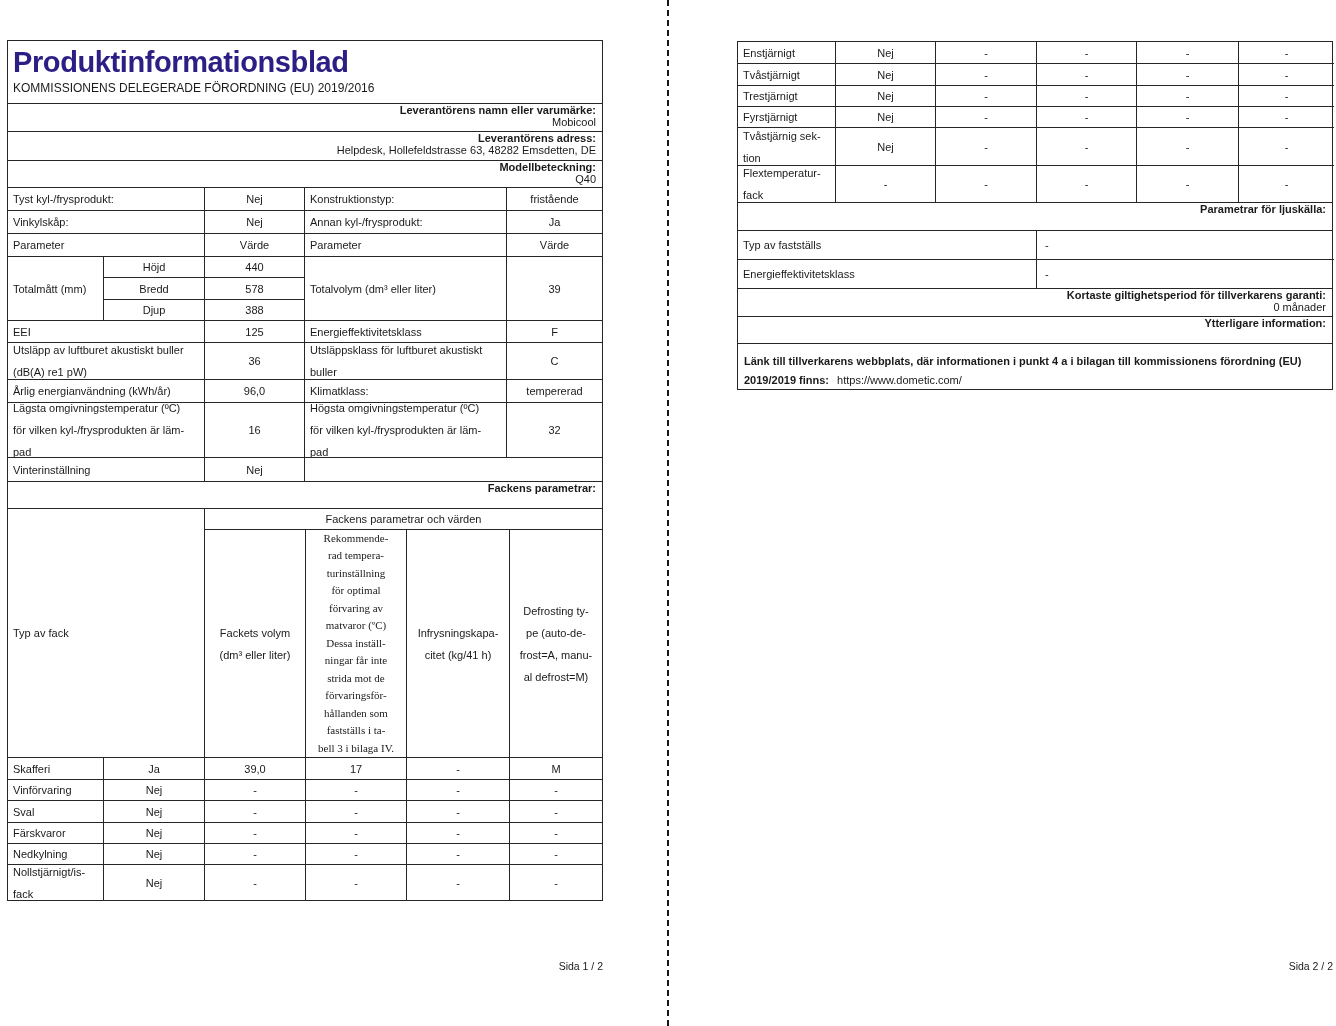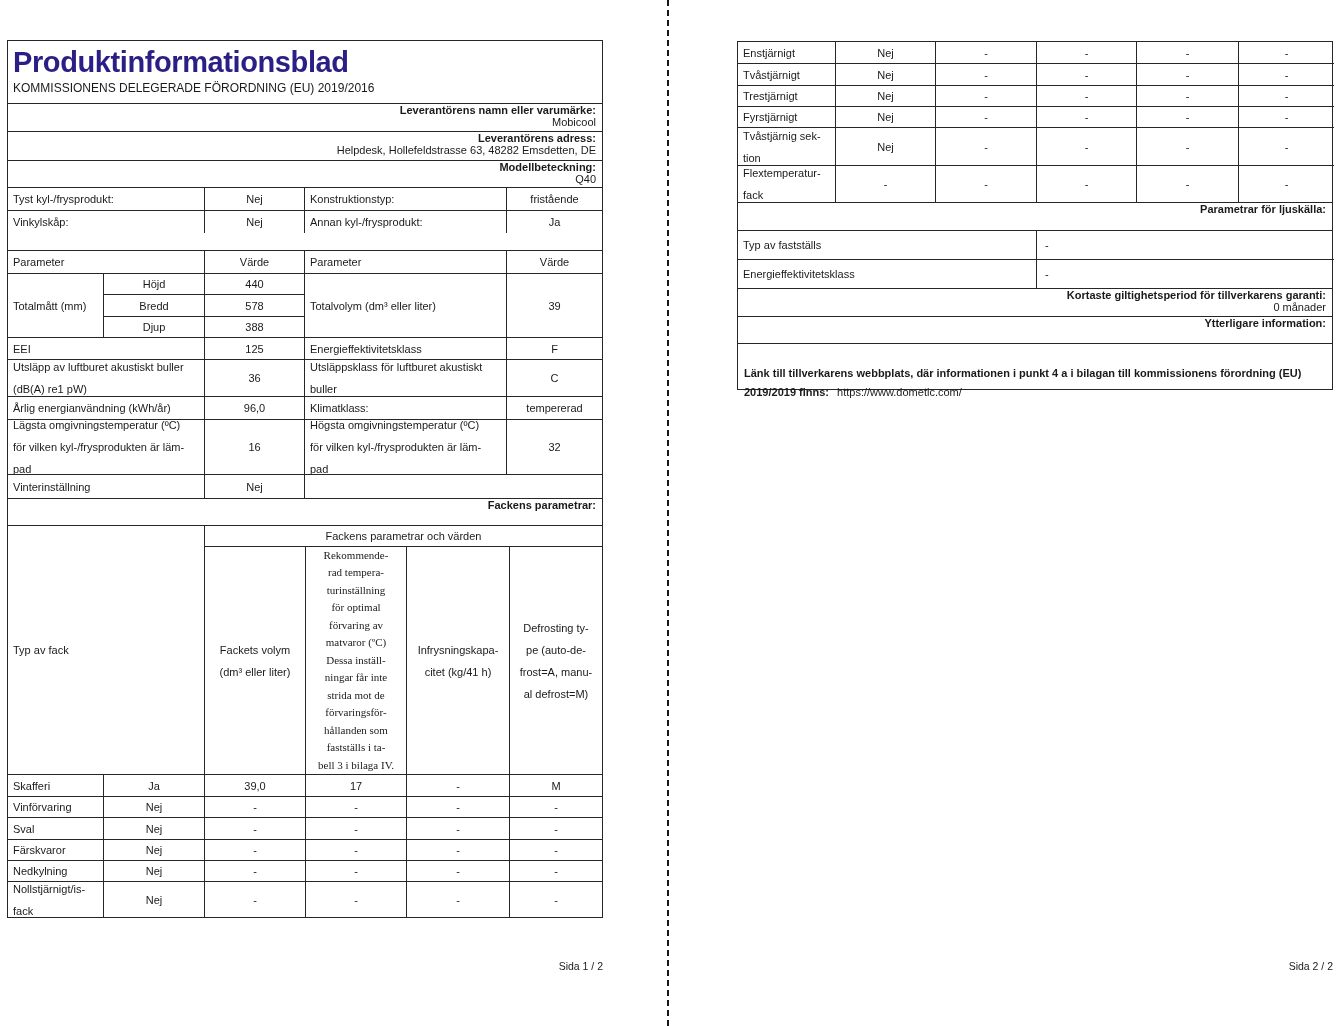--- a/index.html
+++ b/index.html
@@ -11,35 +11,35 @@
   .page > * + *{border-top:1px solid #262626;}
   .titleblock{box-sizing:border-box;height:62px;padding:4px 5px 0 5px;}
   .doc-title{font-size:29px;font-weight:bold;color:#2b1e85;letter-spacing:-0.4px;line-height:34px;}
   .doc-sub{font-size:12px;margin-top:2px;color:#1a1a1a;}
   .row{box-sizing:border-box;display:flex;align-items:flex-end;padding:0 6px;flex-direction:column;}
   .b{font-weight:bold;}
   .v{margin-left:7px;}
   .grid{display:grid;box-sizing:border-box;}
   .g4{grid-template-columns:197px 100px 202px 95px;grid-template-rows:23px 22px;}
   .g5{grid-template-columns:96px 101px 100px 202px 95px;
-      grid-template-rows:23px 21px 22px 21px 22px 37px 23px 55px 23px;margin-top:17px;}
+      grid-template-rows:23px 21px 22px 21px 22px 37px 23px 55px 23px;}
   .g6{grid-template-columns:96px 101px 101px 101px 103px 92px;
       grid-template-rows:21px 228px 22px 21px 22px 21px 21px 35px;}
   .g6r{grid-template-columns:98px 100px 101px 100px 102px 95px;
        grid-template-rows:22px 22px 21px 21px 38px 36px;}
   .g2{grid-template-columns:299px 297px;grid-template-rows:29px 28px;}
   .c{box-sizing:border-box;display:flex;align-items:center;padding:1px 5px;
      border-right:1px solid #262626;border-bottom:1px solid #262626;overflow:hidden;}
   .ctr{justify-content:center;text-align:center;padding:1px 2px;}
   .nr{border-right:none;}
   .nb{border-bottom:none;}
   .pre{white-space:pre-line;line-height:22px;}
   .tall{line-height:17.5px;font-family:Liberation Serif, serif;}
   .pl8{padding-left:8px;}
-  .linkrow{box-sizing:border-box;height:46px;padding:20px 6px 0 6px;line-height:19px;}
+  .linkrow{box-sizing:border-box;height:46px;padding:8px 6px 0 6px;line-height:19px;}
   .linkrow .u{margin-left:5px;font-weight:normal;}
   .pagenum{position:absolute;width:596px;text-align:right;font-size:10.5px;color:#1a1a1a;}
   #s1{left:7px;top:960px;}
   #s2{left:737px;top:960px;}
   #divider{position:absolute;left:667px;top:0;height:1026px;width:0;border-left:2px dashed #161616;}
 </style>
 </head>
 <body>
 
 <div class="canvas">

